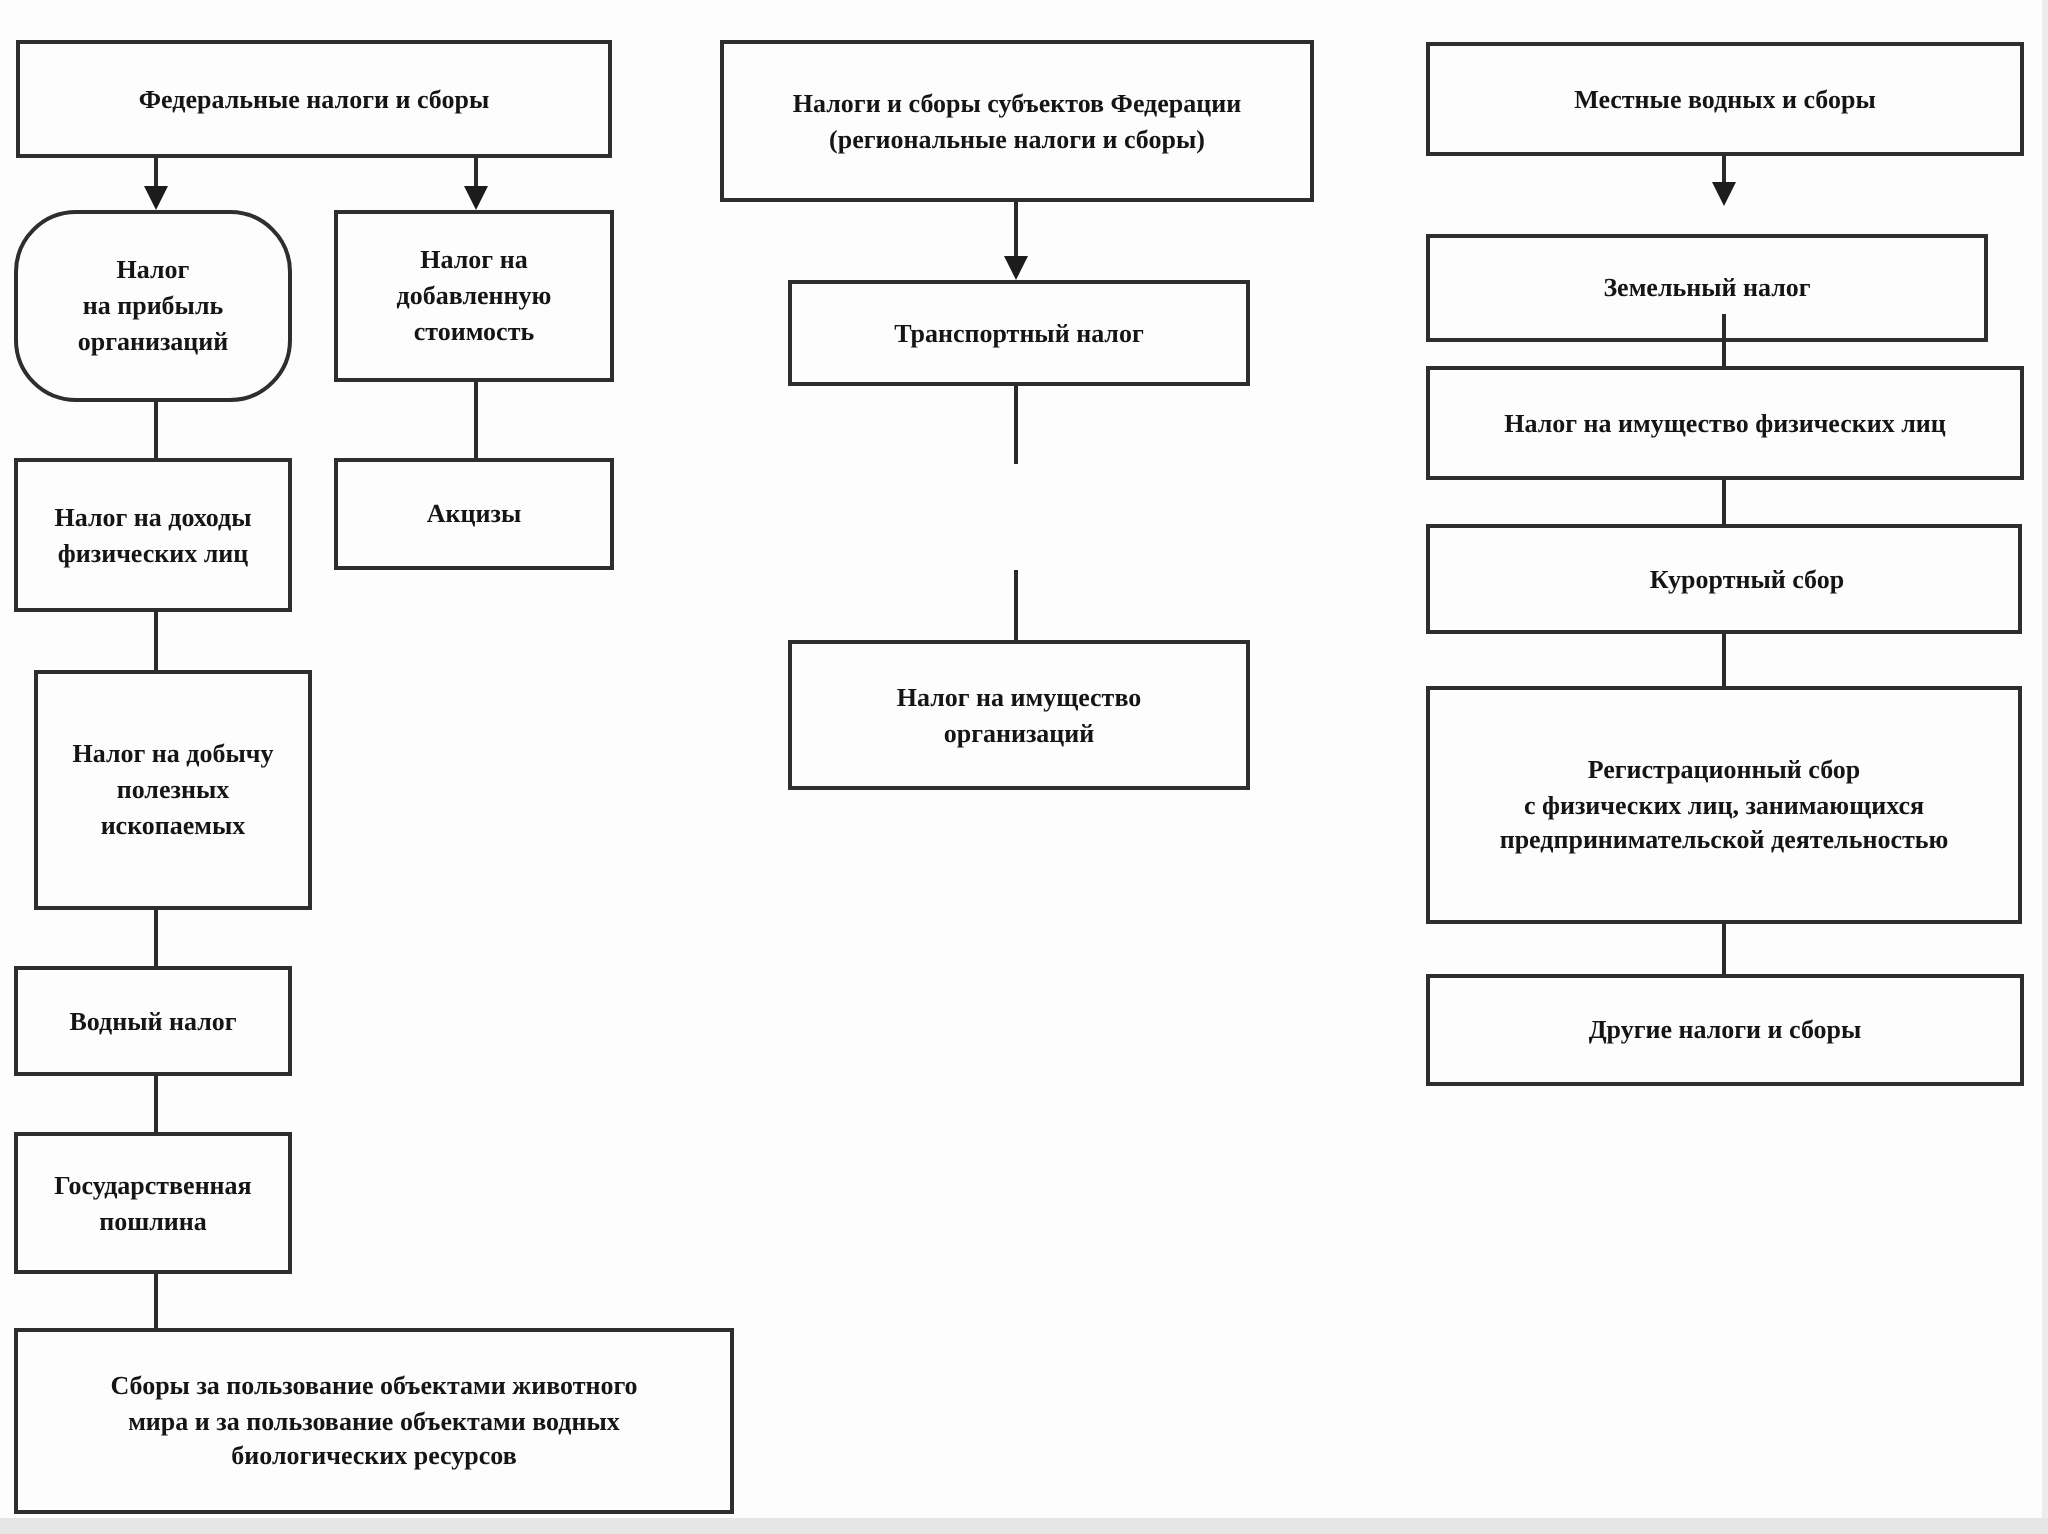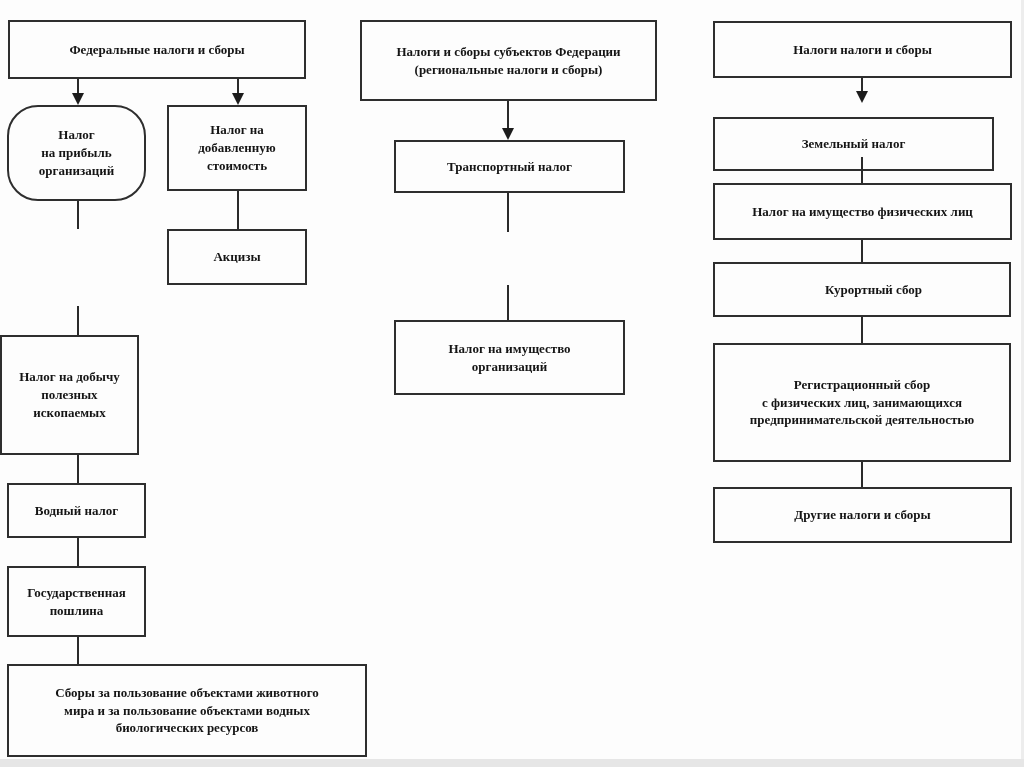--- a/index.html
+++ b/index.html
@@ -71,23 +71,25 @@
   <div class="vline" style="left:77px; top:79px; height:16px;"></div>
   <div class="arrowhead" style="left:72px; top:93px;"></div>
   <div class="vline" style="left:237px; top:79px; height:16px;"></div>
   <div class="arrowhead" style="left:232px; top:93px;"></div>
 
   <div class="node" style="left:7px; top:105px; width:139px; height:96px;border-radius:31px;">Налог
 на прибыль
 организаций</div>
   <div class="vline" style="left:77px; top:201px; height:28px;"></div>
 
+  <div class="node" style="left:7px; top:229px; width:139px; height:77px;">Налог на доходы
+физических лиц</div>
   <div class="vline" style="left:77px; top:306px; height:29px;"></div>
 
-  <div class="node" style="left:0; top:335px; width:139px; height:120px;">Налог на добычу
+  <div class="node" style="left:17px; top:335px; width:139px; height:120px;">Налог на добычу
 полезных
 ископаемых</div>
   <div class="vline" style="left:77px; top:455px; height:28px;"></div>
 
   <div class="node" style="left:7px; top:483px; width:139px; height:55px;">Водный налог</div>
   <div class="vline" style="left:77px; top:538px; height:28px;"></div>
 
   <div class="node" style="left:7px; top:566px; width:139px; height:71px;">Государственная
 пошлина</div>
   <div class="vline" style="left:77px; top:637px; height:27px;"></div>
@@ -110,21 +112,21 @@
   <div class="arrowhead" style="left:502px; top:128px;"></div>
 
   <div class="node" style="left:394px; top:140px; width:231px; height:53px;">Транспортный налог</div>
   <div class="vline" style="left:507px; top:193px; height:39px;"></div>
 
   <div class="vline" style="left:507px; top:285px; height:35px;"></div>
 
   <div class="node" style="left:394px; top:320px; width:231px; height:75px;">Налог на имущество
 организаций</div>
 
-  <div class="node" style="left:713px; top:21px; width:299px; height:57px;">Налоги налоги и сборы</div>
+  <div class="node" style="left:713px; top:21px; width:299px; height:57px;">Местные водных и сборы</div>
 
   <div class="vline" style="left:861px; top:78px; height:15px;"></div>
   <div class="arrowhead" style="left:856px; top:91px;"></div>
 
   <div class="node" style="left:713px; top:117px; width:281px; height:54px;">Земельный налог</div>
   <div class="vline" style="left:861px; top:157px; height:26px;"></div>
 
   <div class="node" style="left:713px; top:183px; width:299px; height:57px;">Налог на имущество физических лиц</div>
   <div class="vline" style="left:861px; top:240px; height:22px;"></div>
 

